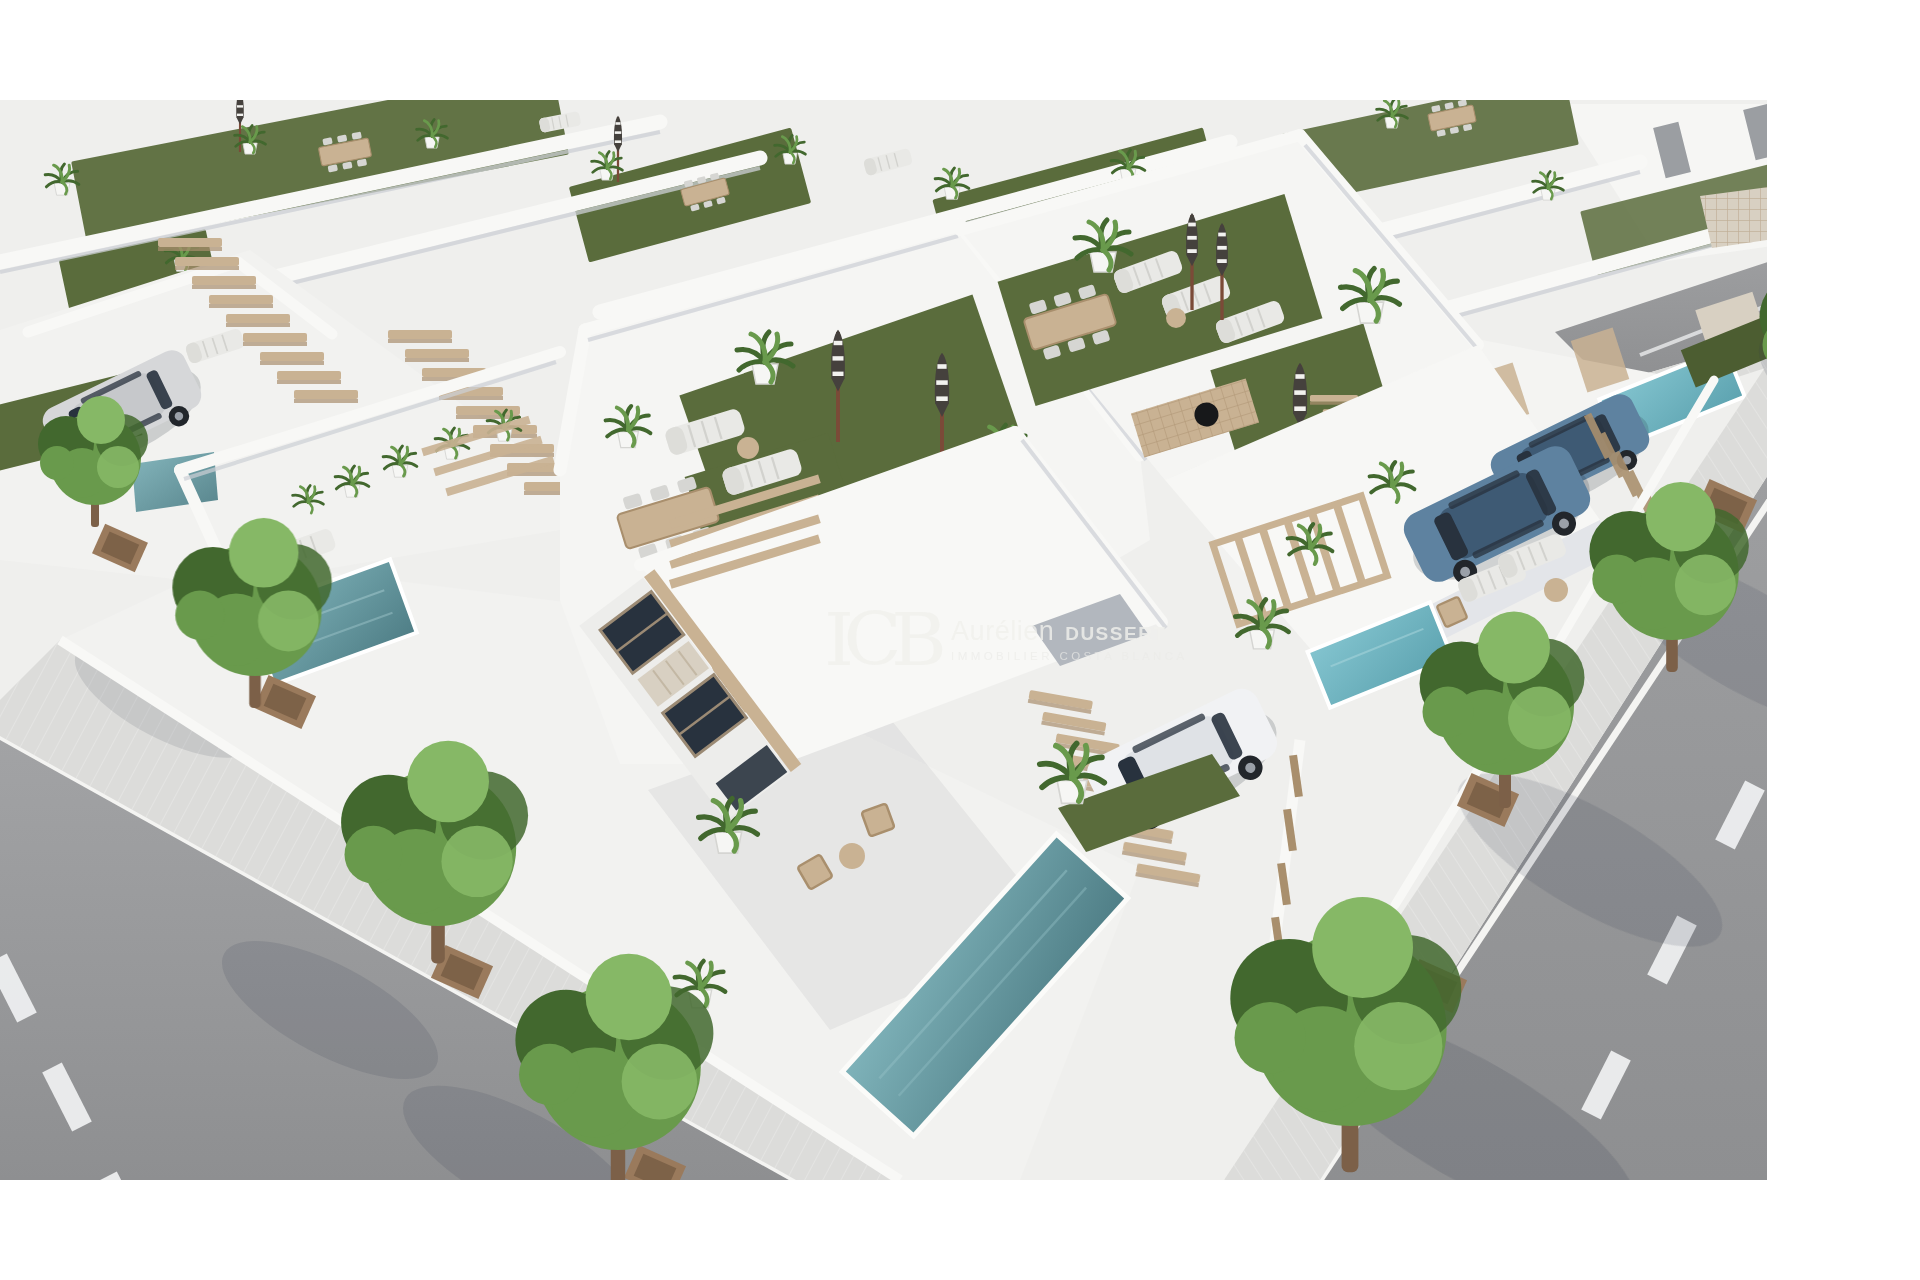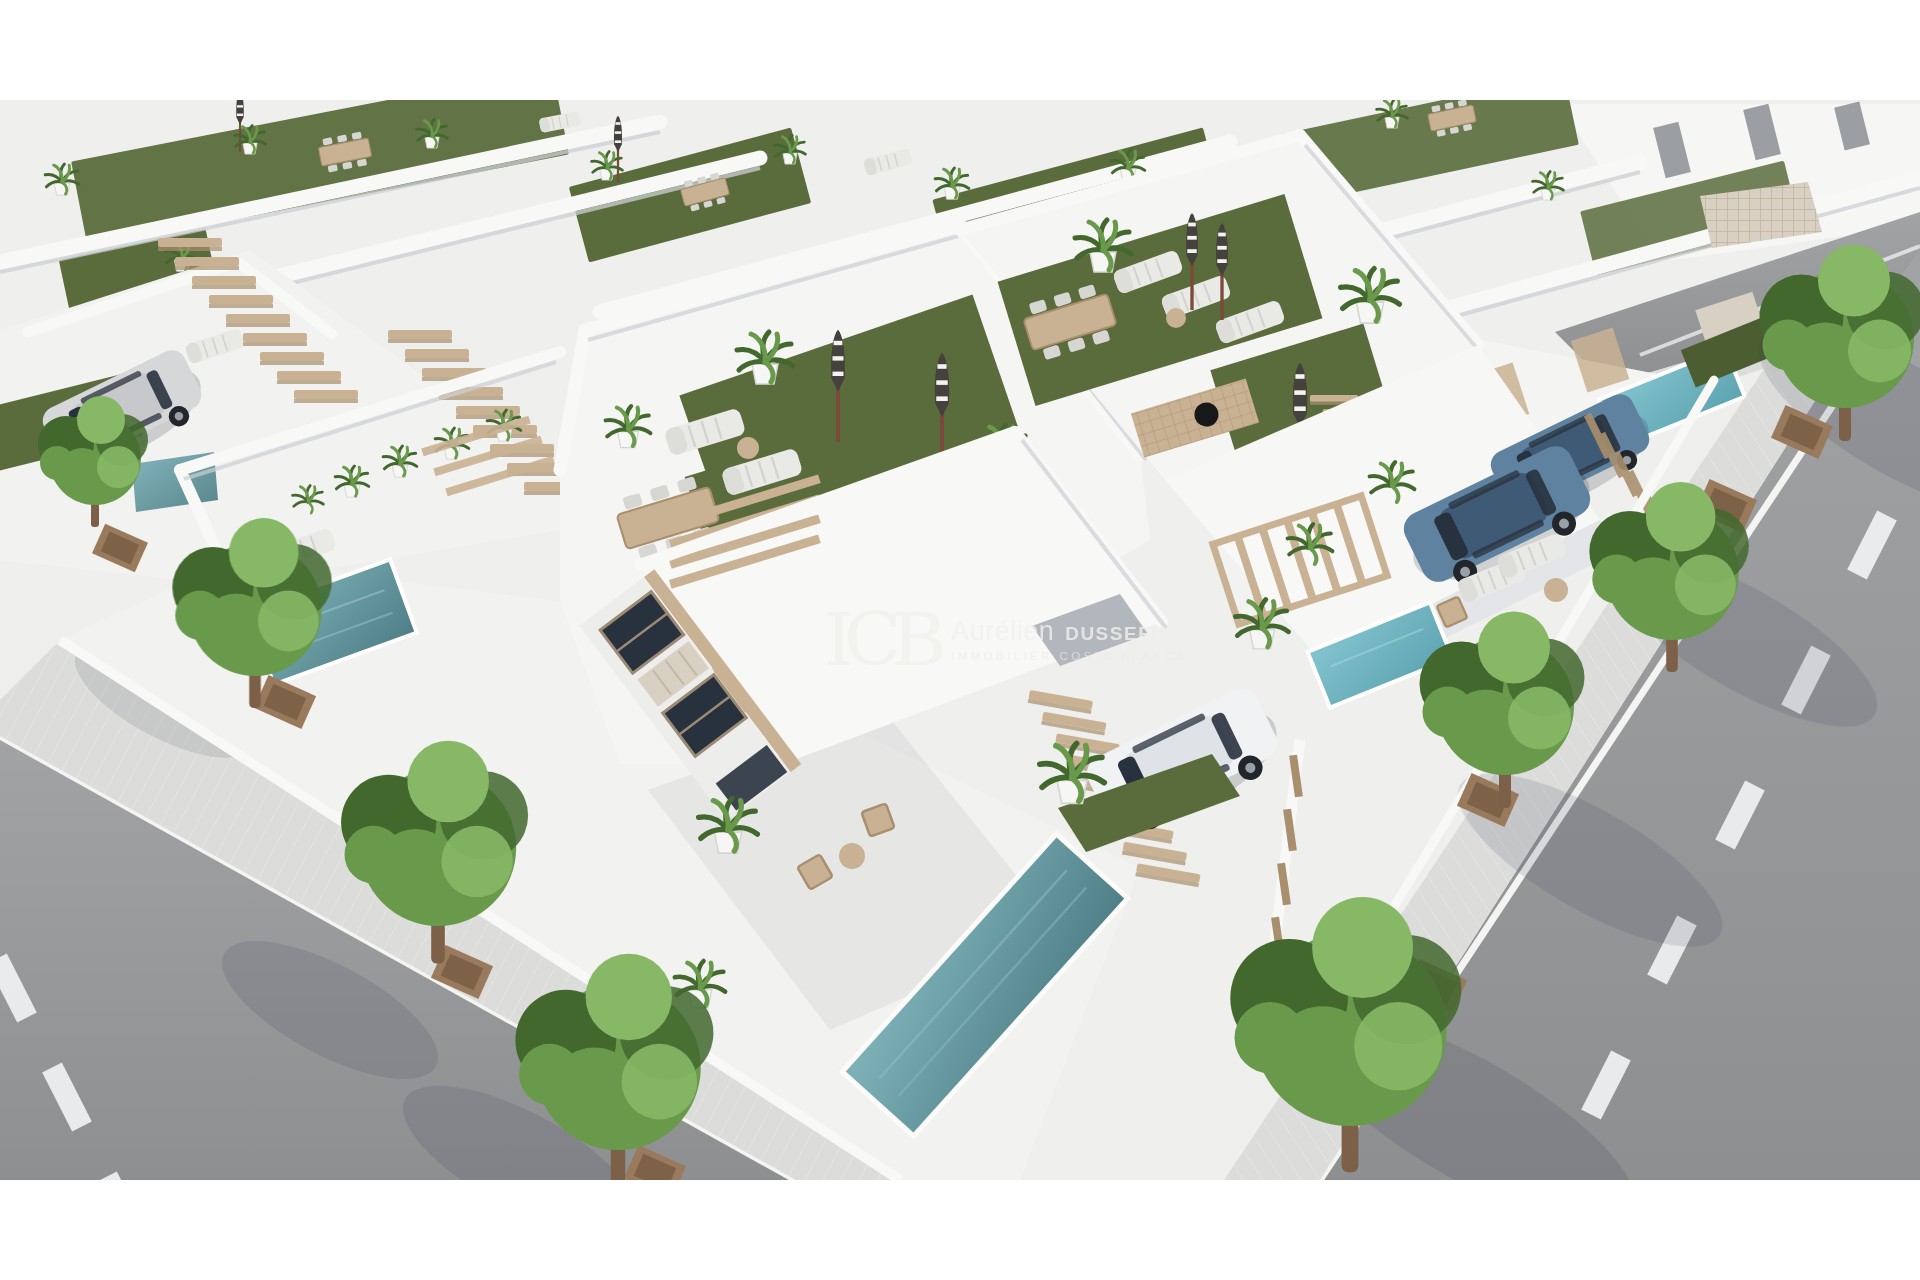--- a/index.html
+++ b/index.html
@@ -1,16 +1,16 @@
 <!DOCTYPE html>
 <html style="--c-background: #ffffff; --c-ground: #efefed; --c-wall-white: #f8f8f6; --c-wall-shade: #e3e5e9; --c-wall-dark: #cdd0d6; --c-shadow: #323a4c; --c-turf: #5a6c3c; --c-turf-dark: #4c5d31; --c-wood: #c9b293; --c-wood-dark: #a98f6d; --c-road: #a2a3a5; --c-road-dark: #8e8f91; --c-sidewalk: #dcdcda; --c-curb: #f4f4f2; --c-marking: #f1f2f3; --c-pool-light: #7fb3ba; --c-pool-deep: #4f7e86; --c-pool-bright-light: #83c4cf; --c-pool-bright-deep: #5da3b0; --c-stone: #d8d0c2; --c-tree-dark: #42682e; --c-tree-mid: #699a4c; --c-tree-light: #86b866; --c-trunk: #7c6048; --c-planter: #9a7a5c; --c-planter-dark: #7d6248; --c-car-white: #f1f2f4; --c-car-white-roof: #dfe2e6; --c-car-silver: #d6d7d9; --c-car-silver-roof: #c6c8cb; --c-car-blue: #5e82a0; --c-car-blue-roof: #3e5a74; --c-glass: #28323e; --c-umbrella: #45413d; --c-umbrella-pole: #7b4a38; --c-watermark: rgba(240,240,236,0.8); --c-watermark-sub: rgba(234,234,231,0.68);"><head>
 <meta charset="utf-8">
 <style>
   html,body{margin:0;padding:0;background:#fff;}
-  .stage{position:relative;width:1920px;height:1280px;background:var(--c-background,#fff);overflow:hidden;
+  .stage{position:relative;width:1767px;height:1280px;background:var(--c-background,#fff);overflow:hidden;
          font-family:"Liberation Sans", sans-serif;}
   .photo{position:absolute;left:0;top:100px;width:1920px;height:1080px;}
   .photo svg{display:block;width:1920px;height:1080px;}
   .letterbox{position:absolute;left:0;width:1920px;height:100px;background:var(--c-background,#fff);}
   .letterbox.top{top:0;} .letterbox.bottom{bottom:0;}
   .watermark{position:absolute;left:824px;top:608px;display:flex;align-items:center;gap:15px;
              user-select:none;pointer-events:none;}
   .wm-icb{font-family:"DejaVu Serif", serif;font-size:76px;line-height:.85;font-weight:400;
           letter-spacing:-0.14em;color:var(--c-watermark,rgba(240,240,236,.8));transform:scaleY(.96);}
   .wm-col{display:flex;flex-direction:column;}

